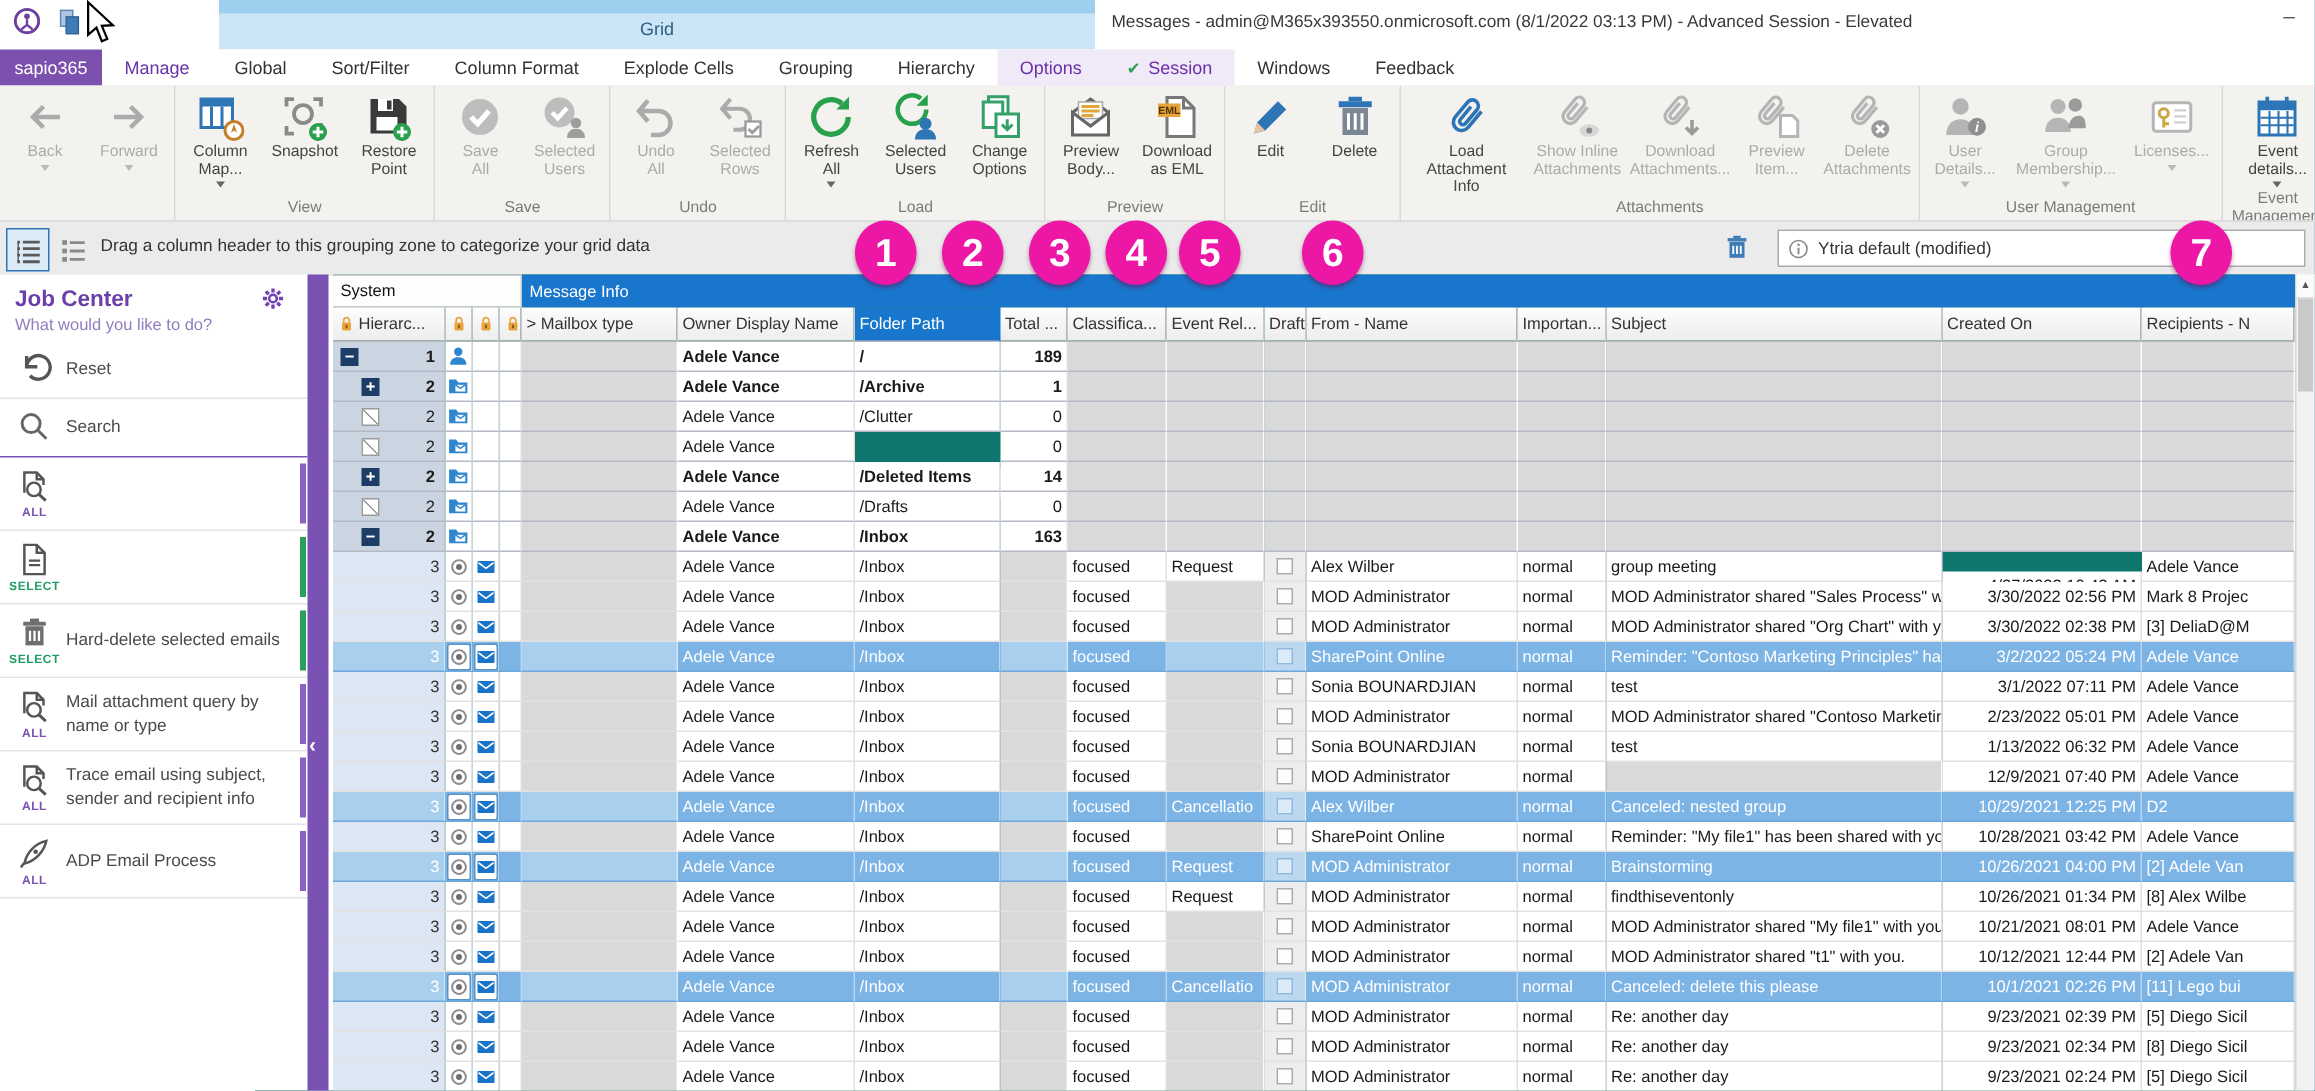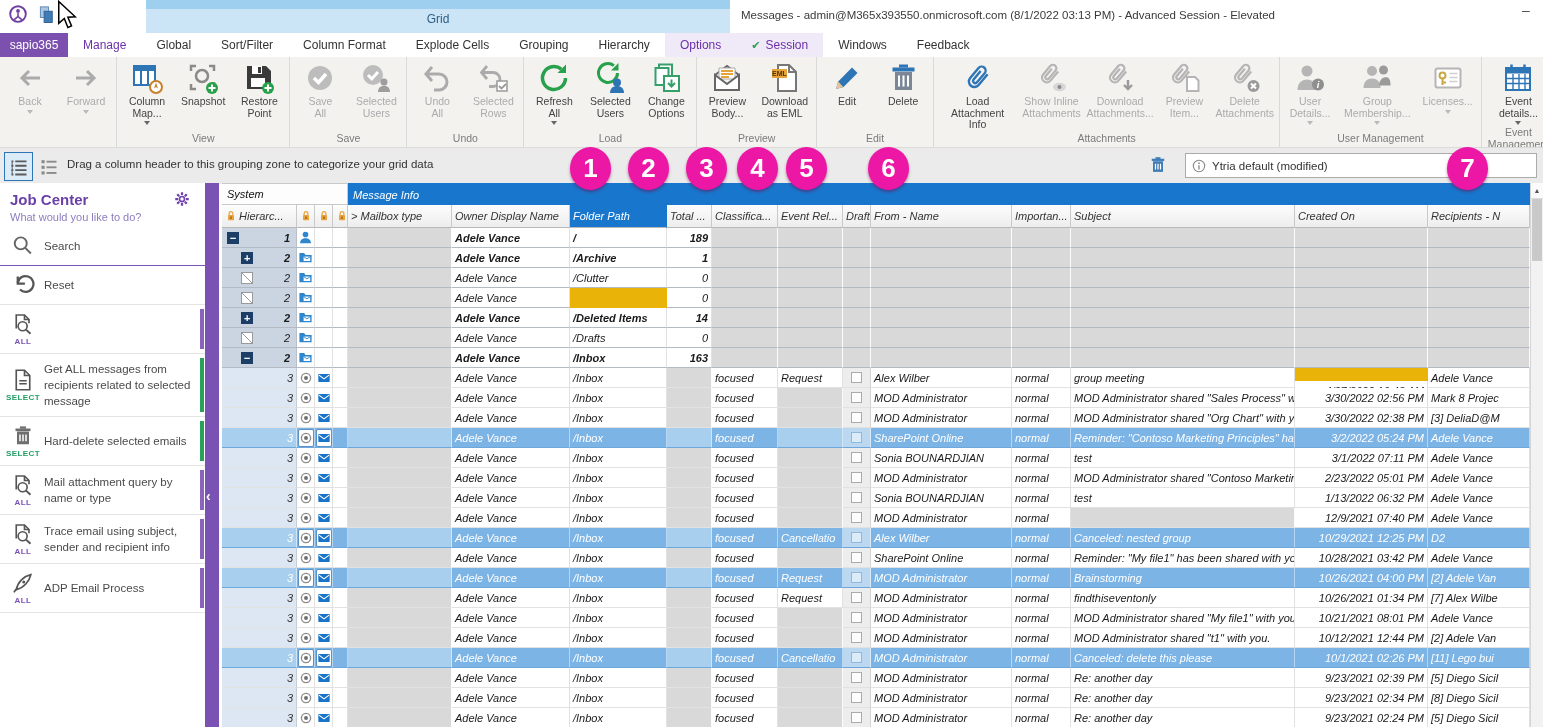--- a/index.html
+++ b/index.html
@@ -56,21 +56,21 @@
   .sb-icw{width:42px;display:flex;flex-direction:column;align-items:center;flex:none;}
   .sb-icw .i{width:24px;height:24px;}
   .badge{font-size:8px;letter-spacing:.4px;margin-top:1px;font-weight:bold;}
   .badge.purple{color:#7a52b3;} .badge.green{color:#1e9e62;}
   .sb-lbl{font-size:11.5px;color:#4a4a4a;line-height:1.4;}
   .accent{position:absolute;right:1px;top:4px;bottom:4px;width:4px;}
   .accent.purple{background:#8a63be;} .accent.green{background:#2ba05a;}
   .sb-collapse{position:absolute;left:205px;top:183px;width:14px;height:544px;background:#7a52b3;z-index:5;}
   .sb-collapse .ch{position:absolute;top:305px;left:1px;color:#fff;font-size:14px;font-weight:bold;}
   
-  .grid{position:absolute;left:222px;top:183px;width:1308px;height:544px;overflow:hidden;background:#eab308;font-size:11px;font-style:italic;}
+  .grid{position:absolute;left:222px;top:183px;width:1308px;height:544px;overflow:hidden;background:#0f766e;font-size:11px;}
   .bandrow{display:flex;height:22px;}
   .band{display:flex;align-items:center;padding-left:5px;box-sizing:border-box;font-size:11px;}
   .band.sys{background:#fdfdfd;color:#111;border:1px solid #c9c9c9;border-left:none;}
   .band.msg{background:#1876cc;color:#fff;border-top:1px solid #1876cc;}
   .hdrrow{display:flex;height:23px;}
   .hcell{background:linear-gradient(#fdfdfd,#ededed);border-right:1px solid #c9c9c9;border-bottom:1px solid #b8b8b8;
          box-sizing:border-box;display:flex;align-items:center;padding:0 3px;color:#333;white-space:nowrap;overflow:hidden;}
   .hcell.sorted{background:#1876cc;color:#fff;border-right-color:#1876cc;}
   .hcell .lk{width:12px;height:12px;flex:none;margin-right:2px;}
   .row{display:flex;height:20px;box-sizing:border-box;}
@@ -520,37 +520,37 @@
       <svg width="18" height="18" viewBox="0 0 32 32">
           <circle cx="16" cy="16" r="4.5" fill="none" stroke="#7143ae" stroke-width="3"></circle>
           <g stroke="#7143ae" stroke-width="4">
             <path d="M16 4v5M16 23v5M4 16h5M23 16h5M7.5 7.5l3.5 3.5M21 21l3.5 3.5M24.5 7.5L21 11M11 21l-3.5 3.5"></path>
           </g>
         </svg>
     </div>
     <div class="sb-sub">What would you like to do?</div>
   </div>
   <div id="sb-items">
+      <div class="sb-item">
+        <div class="sb-icw">
+          <span class="i"><svg width="24" height="24" viewBox="0 0 32 32">
+              <path d="M9 4.5V14h9.5" fill="none" stroke="#555" stroke-width="3"></path>
+              <path d="M9 13.5A10.5 10.5 0 1 1 12 22" fill="none" stroke="#555" stroke-width="3"></path>
+            </svg></span>
+        </div>
+        <div class="sb-lbl">Reset</div>
+      </div>
       <div class="sb-item search-row">
         <div class="sb-icw">
           <span class="i"><svg width="24" height="24" viewBox="0 0 32 32">
               <circle cx="13" cy="12.5" r="8" fill="none" stroke="#666" stroke-width="2.6"></circle>
               <path d="M19 18.5l7.5 7.5" stroke="#666" stroke-width="2.6"></path>
             </svg></span>
         </div>
         <div class="sb-lbl">Search</div>
-      </div>
-      <div class="sb-item">
-        <div class="sb-icw">
-          <span class="i"><svg width="24" height="24" viewBox="0 0 32 32">
-              <path d="M9 4.5V14h9.5" fill="none" stroke="#555" stroke-width="3"></path>
-              <path d="M9 13.5A10.5 10.5 0 1 1 12 22" fill="none" stroke="#555" stroke-width="3"></path>
-            </svg></span>
-        </div>
-        <div class="sb-lbl">Reset</div>
       </div>
       <div class="sb-item">
         <div class="sb-icw">
           <span class="i"><svg width="24" height="24" viewBox="0 0 32 32">
               <path d="M7 22V4h11l6 6v5" fill="none" stroke="#555" stroke-width="2.2"></path>
               <path d="M18 4v6h6" fill="none" stroke="#555" stroke-width="2.2"></path>
               <circle cx="15.5" cy="19" r="6" fill="#fff" stroke="#555" stroke-width="2.2"></circle>
               <path d="M20 23.5l6 5.5" stroke="#555" stroke-width="2.6"></path>
             </svg></span>
           <span class="badge purple">ALL</span>
@@ -559,21 +559,20 @@
       </div>
       <div class="sb-item">
         <div class="sb-icw">
           <span class="i"><svg width="24" height="24" viewBox="0 0 32 32">
               <path d="M7 3h11l7 7v19H7z" fill="#fff" stroke="#555" stroke-width="2.2"></path>
               <path d="M18 3v7h7" fill="none" stroke="#555" stroke-width="2.2"></path>
               <path d="M11 17h10M11 21h10" stroke="#555" stroke-width="2"></path>
             </svg></span>
           <span class="badge green">SELECT</span>
         </div>
-        <div class="sb-lbl">Get ALL messages from recipients related to selected message</div>
         <div class="accent green"></div>
       </div>
       <div class="sb-item">
         <div class="sb-icw">
           <span class="i"><svg width="24" height="24" viewBox="0 0 32 32">
               <rect x="8" y="10" width="16" height="17" fill="#6e6e6e"></rect>
               <path d="M12 14v9M16 14v9M20 14v9" stroke="#fff" stroke-width="2"></path>
               <rect x="6" y="6" width="20" height="3.5" fill="#6e6e6e"></rect>
               <rect x="12" y="3.2" width="8" height="3" fill="#6e6e6e"></rect>
             </svg></span>
@@ -1302,21 +1301,21 @@
       <div class="c na" style="width: 45px;"></div>
       <div class="c" style="width: 66px;">focused</div>
       <div class="c" style="width: 65px;">Request</div>
       <div class="c draftcell" style="width: 28px;">
         <span class="cbx"></span>
       </div>
       <div class="c" style="width: 141px;">MOD Administrator</div>
       <div class="c" style="width: 59px;">normal</div>
       <div class="c" style="width: 224px;">findthiseventonly</div>
       <div class="c right" style="width: 133px; text-align: center;">10/26/2021 01:34 PM</div>
-      <div class="c" style="width: 102px;">[7] Alex Wilbe</div>
+      <div class="c" style="width: 102px;">[8] Alex Wilbe</div>
     </div>
     <div class="row mrow">
       <div class="c numcell" style="width: 75px;">3</div>
       <div class="c iconcell center" style="width: 18px;">
         <span class="ibox">
           <svg width="14" height="14" viewBox="0 0 32 32">
             <circle cx="16" cy="16" r="10.5" fill="none" stroke="#8a8a8a" stroke-width="3"></circle>
             <circle cx="16" cy="16" r="4.5" fill="#6e6e6e"></circle>
           </svg>
         </span>

